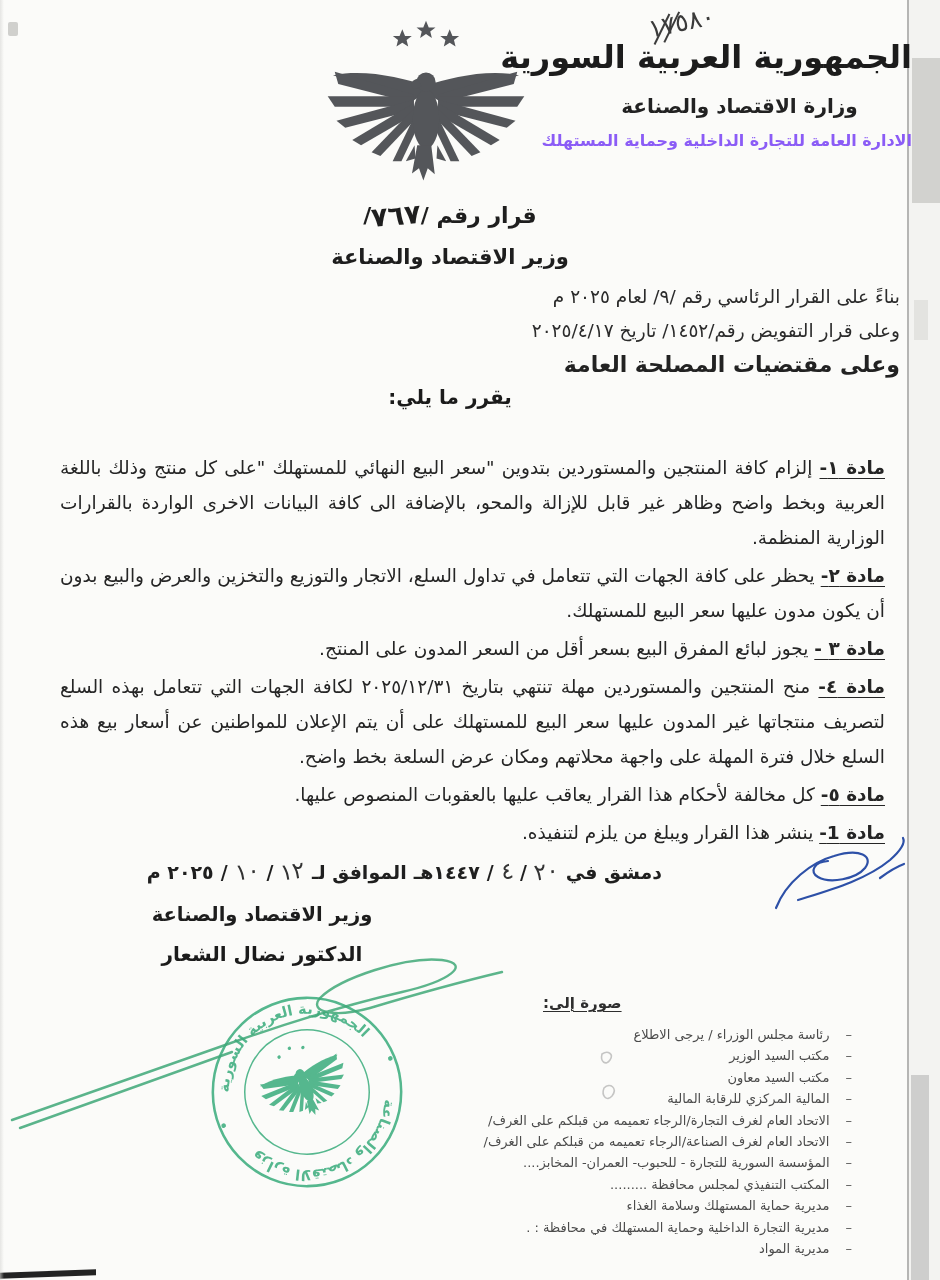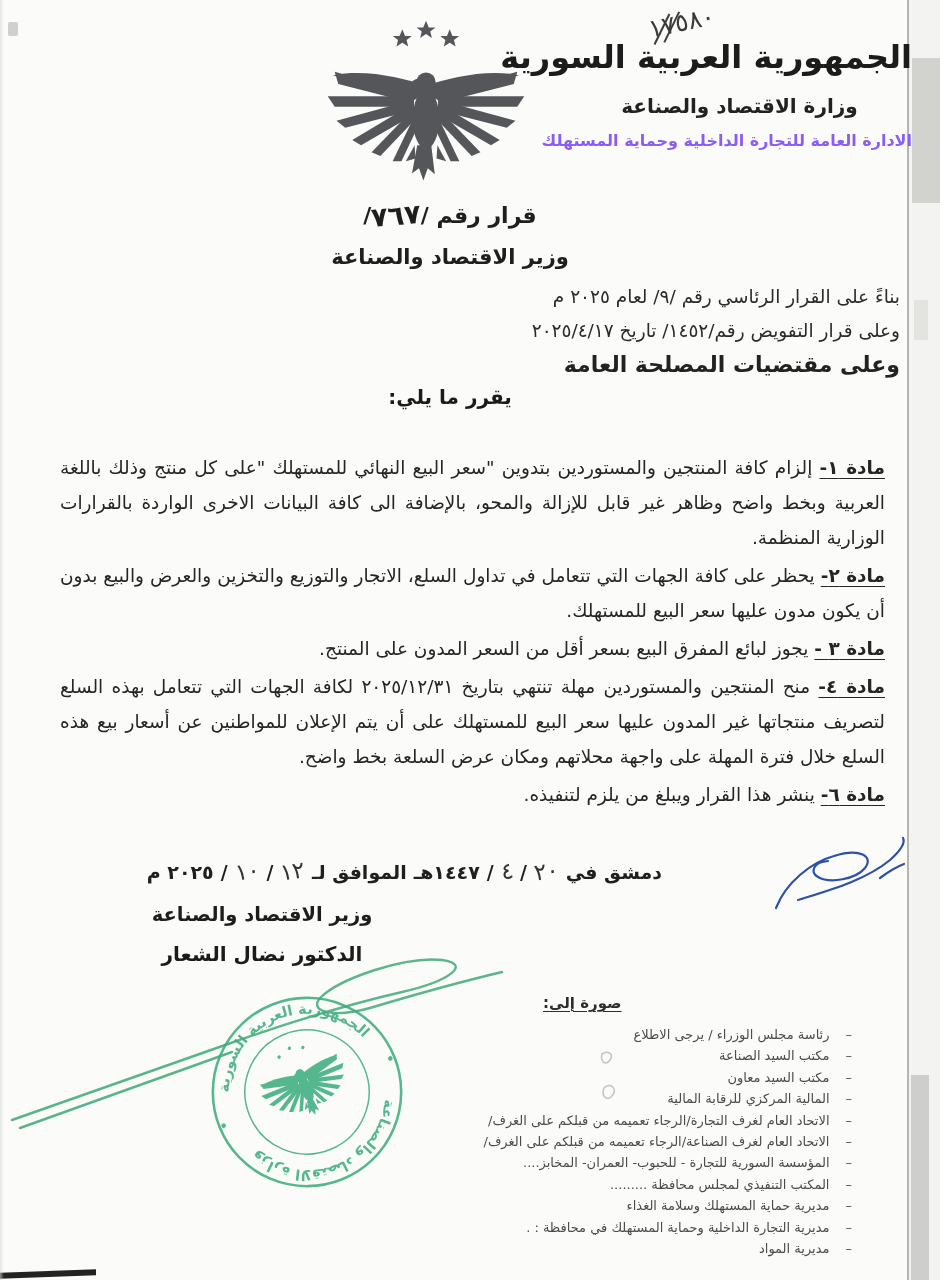--- a/index.html
+++ b/index.html
@@ -148,21 +148,22 @@
       <div>وعلى مقتضيات المصلحة العامة</div>
     </div>
     <div class="decides">يقرر ما يلي:</div>
   </div>
 
   <div class="articles">
     <p><span class="art-label">مادة ١-</span> <span>إلزام كافة المنتجين والمستوردين بتدوين "سعر البيع النهائي للمستهلك "على كل منتج  وذلك باللغة العربية وبخط واضح وظاهر غير قابل للإزالة والمحو، بالإضافة الى كافة البيانات الاخرى الواردة بالقرارات الوزارية المنظمة.</span></p>
     <p><span class="art-label">مادة ٢-</span> <span>يحظر على كافة الجهات التي تتعامل في تداول السلع، الاتجار والتوزيع والتخزين والعرض والبيع بدون أن يكون مدون عليها سعر البيع للمستهلك.</span></p>
     <p><span class="art-label">مادة ٣ -</span> <span>يجوز لبائع المفرق البيع بسعر أقل من السعر المدون على المنتج.</span></p>
     <p><span class="art-label">مادة ٤-</span> <span>منح المنتجين والمستوردين مهلة تنتهي بتاريخ ٢٠٢٥/١٢/٣١ لكافة الجهات التي تتعامل بهذه السلع لتصريف منتجاتها غير المدون عليها سعر البيع للمستهلك على أن يتم الإعلان للمواطنين عن أسعار بيع هذه السلع خلال فترة المهلة على واجهة محلاتهم ومكان عرض السلعة بخط واضح.</span></p>
-    <p><span class="art-label">مادة ٦-</span> <span>ينشر هذا القرار ويبلغ من يلزم لتنفيذه.</span></p>
+    <p><span class="art-label">مادة ٥-</span> <span>كل مخالفة لأحكام هذا القرار يعاقب عليها بالعقوبات المنصوص عليها.</span></p>
+    <p><span class="art-label">مادة 1-</span> <span>ينشر هذا القرار ويبلغ من يلزم لتنفيذه.</span></p>
   </div>
 
   <div class="dateline">
     <span>دمشق في</span>
     <span class="hand-num">٢٠</span>
     <span>/</span>
     <span class="hand-num">٤</span>
     <span>/</span>
     <span>١٤٤٧هـ</span>
     <span>الموافق لـ</span>
@@ -227,21 +228,21 @@
 
   <div class="distribution">
     <div class="dist-heading">صورة إلى:</div>
     <ul class="dist-list">
       <li>
           <span class="dash">–</span>
           <span>رئاسة مجلس الوزراء / يرجى الاطلاع</span>
         </li>
       <li>
           <span class="dash">–</span>
-          <span>مكتب السيد الصناعة</span>
+          <span>مكتب السيد الوزير</span>
         </li>
       <li>
           <span class="dash">–</span>
           <span>مكتب السيد معاون</span>
         </li>
       <li>
           <span class="dash">–</span>
           <span>المالية المركزي للرقابة المالية</span>
         </li>
       <li>

